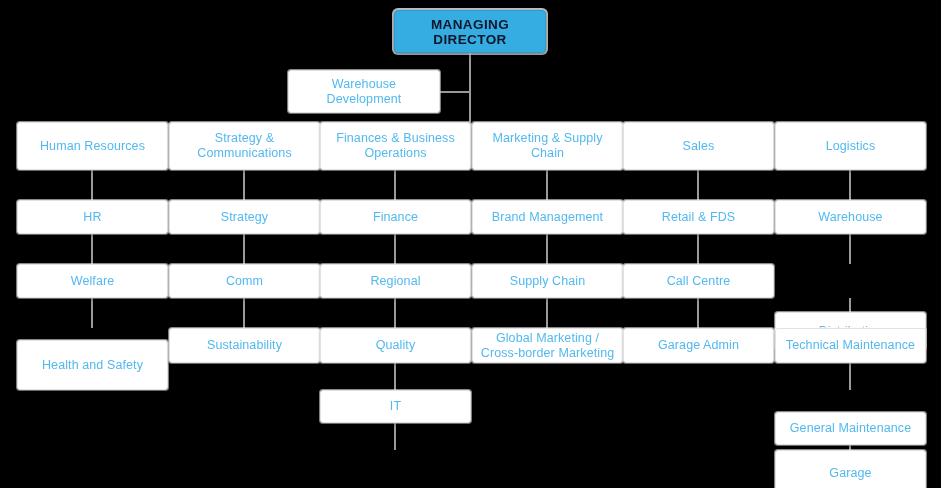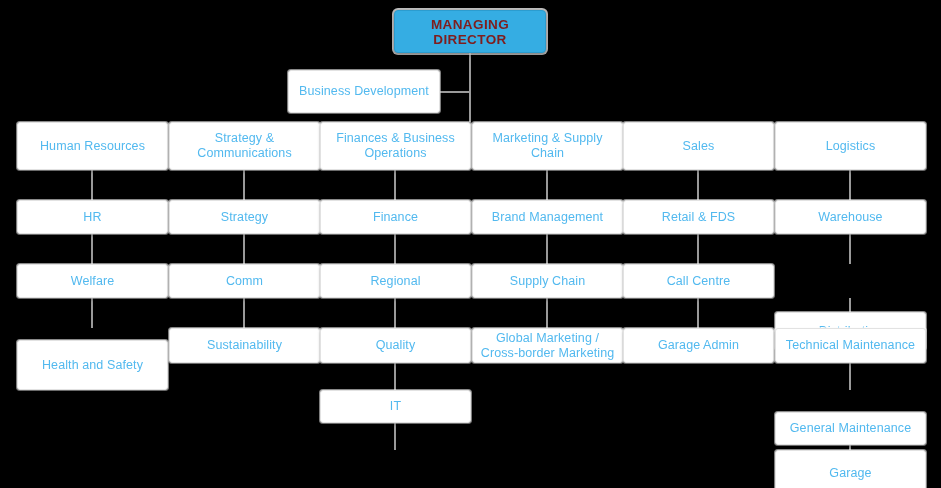--- a/index.html
+++ b/index.html
@@ -45,21 +45,21 @@
     color: #52b9ef;
     font-size: 12.5px;
     line-height: 15px;
     letter-spacing: 0.1px;
     padding: 2px 6px;
   }
 
   .node.root {
     background: #35ade3;
     border: 1px solid #2b9ccf;
-    color: #7f1d1d;
+    color: #0f172a;
     font-weight: bold;
     font-size: 13.5px;
     letter-spacing: 0.4px;
     border-radius: 4px;
     box-shadow: 0 2px 4px rgba(0,0,0,0.35),
                 0 0 0 2px rgba(255,255,255,0.75);
   }
 
   .node .label {
     display: block;
@@ -100,21 +100,21 @@
   <div class="conn v" style="left:849px; top:363px; height:27px;"></div>
 
   <div class="conn v" style="left:394px; top:423px; height:27px;"></div>
   <div class="conn v" style="left:849px; top:423px; height:27px;"></div>
 
   <div class="node root" style="left:394px; top:10px; width:152px; height:43px;">
     <span class="label">MANAGING DIRECTOR</span>
   </div>
 
   <div class="node" style="left:288px; top:70px; width:152px; height:43px;">
-    <span class="label">Business Development</span>
+    <span class="label">Warehouse Development</span>
   </div>
 
   <div class="node" style="left:17px; top:122px; width:151px; height:48px;">
     <span class="label">Human Resources</span>
   </div>
 
   <div class="node" style="left:169px; top:122px; width:151px; height:48px;">
     <span class="label">
       <span>Strategy &amp;</span><br>
       <span>Communications</span>

